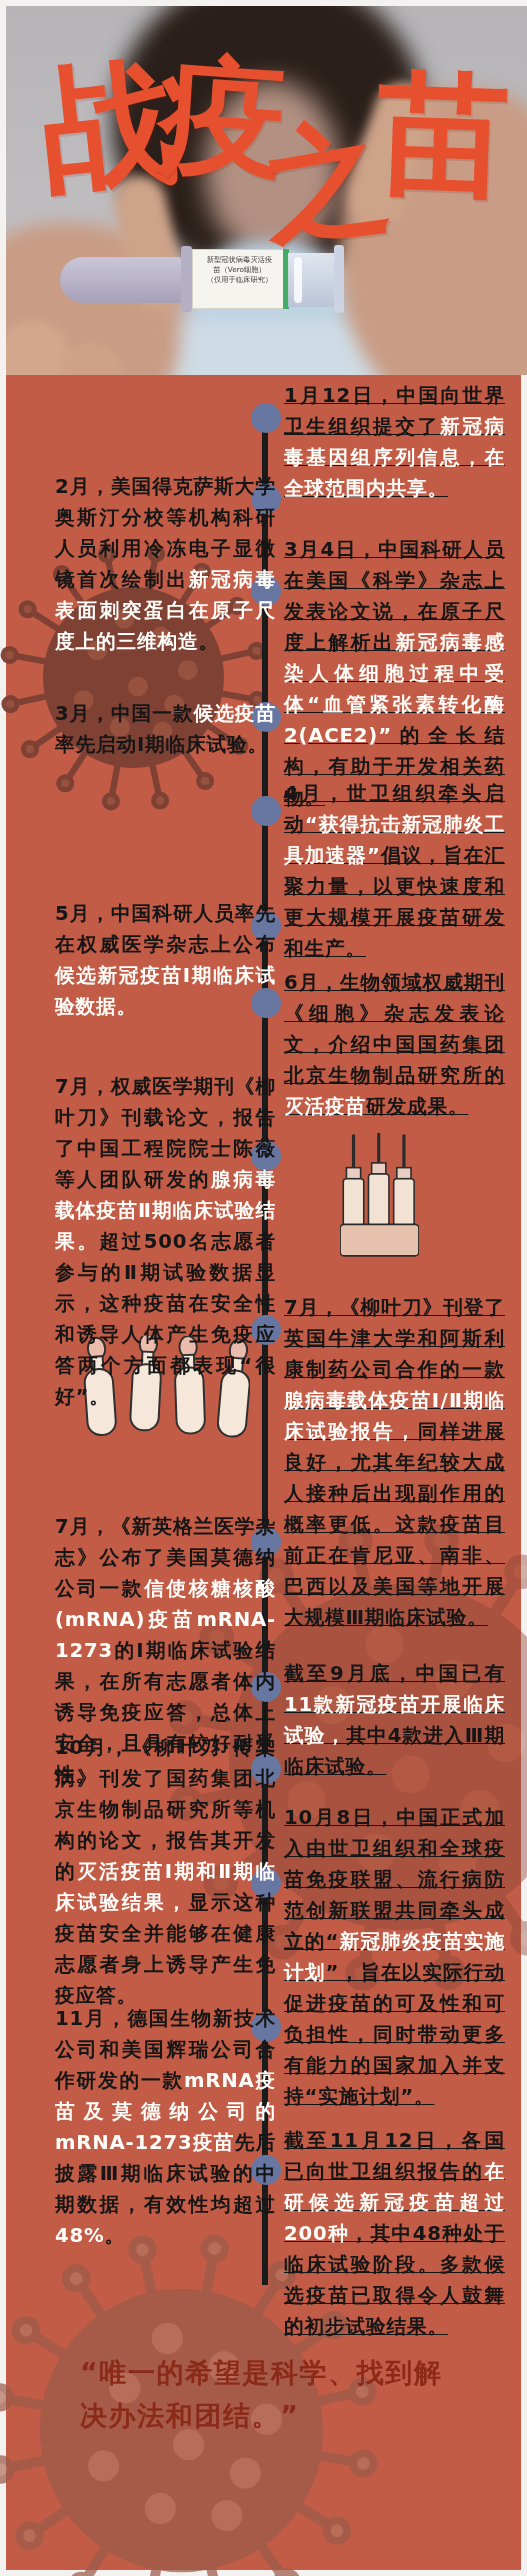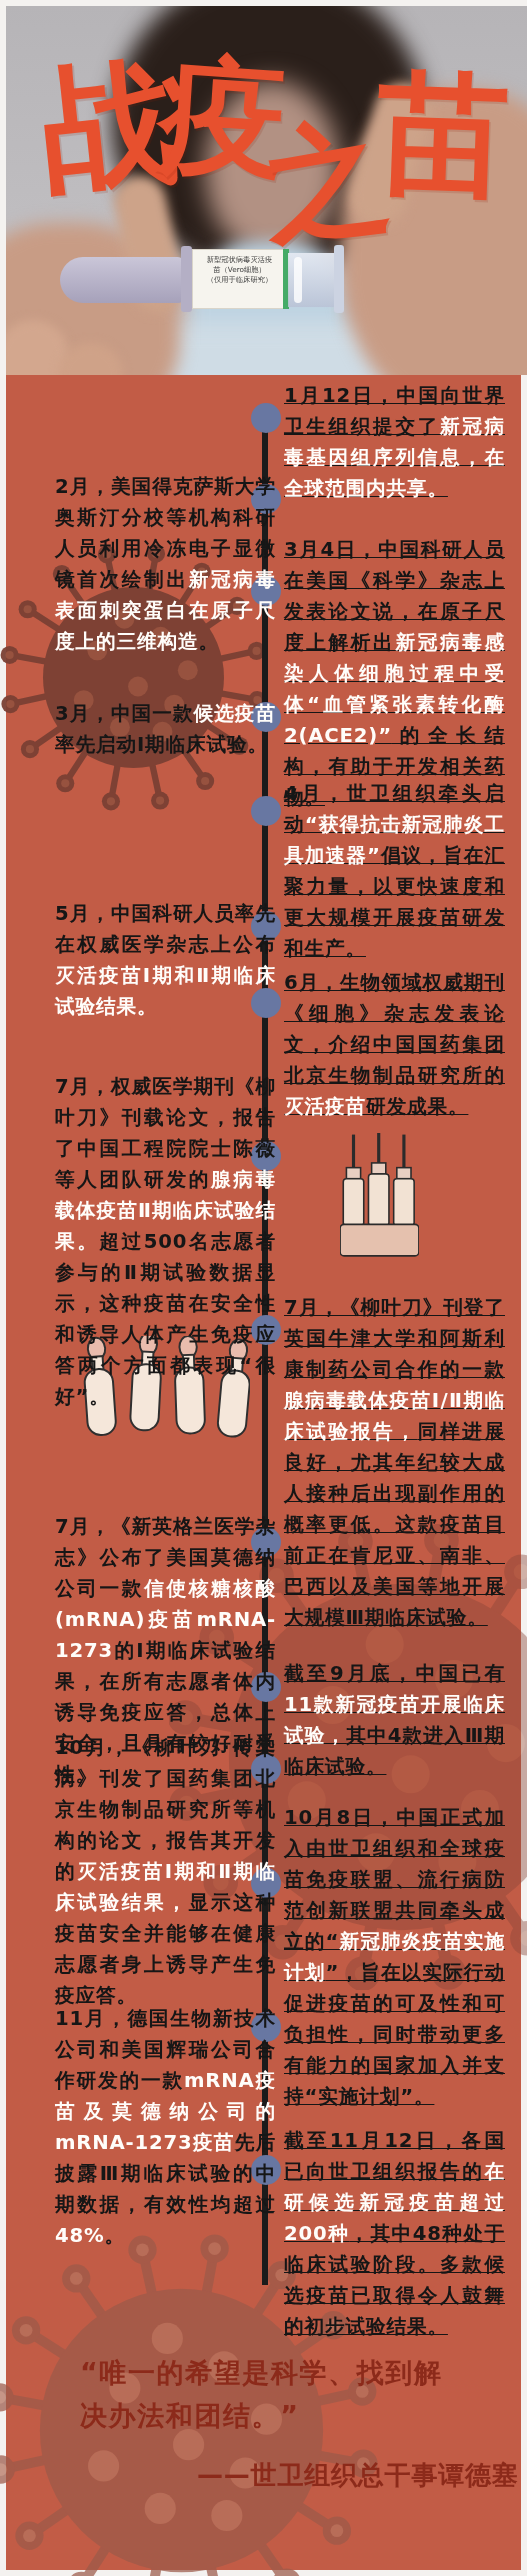--- a/index.html
+++ b/index.html
@@ -321,28 +321,27 @@
       <div class="dot" style="top: 1868px;"></div>
       <div class="dot" style="top: 2012px;"></div>
       <div class="dot" style="top: 2155px;"></div>
     </div>
   <div id="entries-layer">
       <div class="entry right" style="top: 380px;"><span>1月12日，中国向世界卫生组织提交了</span><span class="hl">新冠病毒基因组序列信息，在全球范围内共享。</span></div>
       <div class="entry left" style="top: 471px;"><span>2月，美国得克萨斯大学奥斯汀分校等机构科研人员利用冷冻电子显微镜首次绘制出</span><span class="hl">新冠病毒表面刺突蛋白在原子尺度上的三维构造</span><span>。</span></div>
       <div class="entry right" style="top: 534px;"><span>3月4日，中国科研人员在美国《科学》杂志上发表论文说，在原子尺度上解析出</span><span class="hl">新冠病毒感染人体细胞过程中受体“血管紧张素转化酶2(ACE2)”</span><span>的全长结构，有助于开发相关药物。</span></div>
       <div class="entry left" style="top: 698px;"><span>3月，中国一款</span><span class="hl">候选疫苗</span><span>率先启动Ⅰ期临床试验。</span></div>
       <div class="entry right" style="top: 778px;"><span>4月，世卫组织牵头启动</span><span class="hl">“获得抗击新冠肺炎工具加速器”</span><span>倡议，旨在汇聚力量，以更快速度和更大规模开展疫苗研发和生产。</span></div>
-      <div class="entry left" style="top: 898px;"><span>5月，中国科研人员率先在权威医学杂志上公布</span><span class="hl">灭活疫苗Ⅰ期和Ⅱ期临床试验结果。</span></div>
+      <div class="entry left" style="top: 898px;"><span>5月，中国科研人员率先在权威医学杂志上公布</span><span class="hl">候选新冠疫苗Ⅰ期临床试验数据。</span></div>
       <div class="entry right" style="top: 967px;"><span>6月，生物领域权威期刊《细胞》杂志发表论文，介绍中国国药集团北京生物制品研究所的</span><span class="hl">灭活疫苗</span><span>研发成果。</span></div>
       <div class="entry left" style="top: 1071px;"><span>7月，权威医学期刊《柳叶刀》刊载论文，报告了中国工程院院士陈薇等人团队研发的</span><span class="hl">腺病毒载体疫苗Ⅱ期临床试验结果。</span><span>超过500名志愿者参与的Ⅱ期试验数据显示，这种疫苗在安全性和诱导人体产生免疫应答两个方面都表现“很好”。</span></div>
       <div class="entry right" style="top: 1292px;"><span>7月，《柳叶刀》刊登了英国牛津大学和阿斯利康制药公司合作的一款</span><span class="hl">腺病毒载体疫苗Ⅰ/Ⅱ期临床试验报告，</span><span>同样进展良好，尤其年纪较大成人接种后出现副作用的概率更低。这款疫苗目前正在肯尼亚、南非、巴西以及美国等地开展大规模Ⅲ期临床试验。</span></div>
       <div class="entry left" style="top: 1511px;"><span>7月，《新英格兰医学杂志》公布了美国莫德纳公司一款</span><span class="hl">信使核糖核酸(mRNA)疫苗mRNA-1273</span><span>的Ⅰ期临床试验结果，在所有志愿者体内诱导免疫应答，总体上安全，且具有较好耐受性。</span></div>
       <div class="entry right" style="top: 1658px;"><span>截至9月底，中国已有</span><span class="hl">11款新冠疫苗开展临床试验，</span><span>其中4款进入Ⅲ期临床试验。</span></div>
       <div class="entry left" style="top: 1732px;"><span>10月，《柳叶刀·传染病》刊发了国药集团北京生物制品研究所等机构的论文，报告其开发的</span><span class="hl">灭活疫苗Ⅰ期和Ⅱ期临床试验结果，</span><span>显示这种疫苗安全并能够在健康志愿者身上诱导产生免疫应答。</span></div>
       <div class="entry right" style="top: 1802px;"><span>10月8日，中国正式加入由世卫组织和全球疫苗免疫联盟、流行病防范创新联盟共同牵头成立的“</span><span class="hl">新冠肺炎疫苗实施计划</span><span>”，旨在以实际行动促进疫苗的可及性和可负担性，同时带动更多有能力的国家加入并支持“实施计划”。</span></div>
       <div class="entry left" style="top: 2003px;"><span>11月，德国生物新技术公司和美国辉瑞公司合作研发的一款</span><span class="hl">mRNA疫苗及莫德纳公司的mRNA-1273疫苗</span><span>先后披露Ⅲ期临床试验的中期数据，有效性均超过</span><span class="hl">48%</span><span>。</span></div>
       <div class="entry right" style="top: 2125px;"><span>截至11月12日，各国已向世卫组织报告的</span><span class="hl">在研候选新冠疫苗超过200种</span><span>，其中48种处于临床试验阶段。多款候选疫苗已取得令人鼓舞的初步试验结果。</span></div>
     </div>
 
   <div class="quote">“唯一的希望是科学、找到解决办法和团结。”</div>
-  <div class="attribution">——世卫组织总干事谭德塞</div>
 </div>
 
 
 </body></html>

